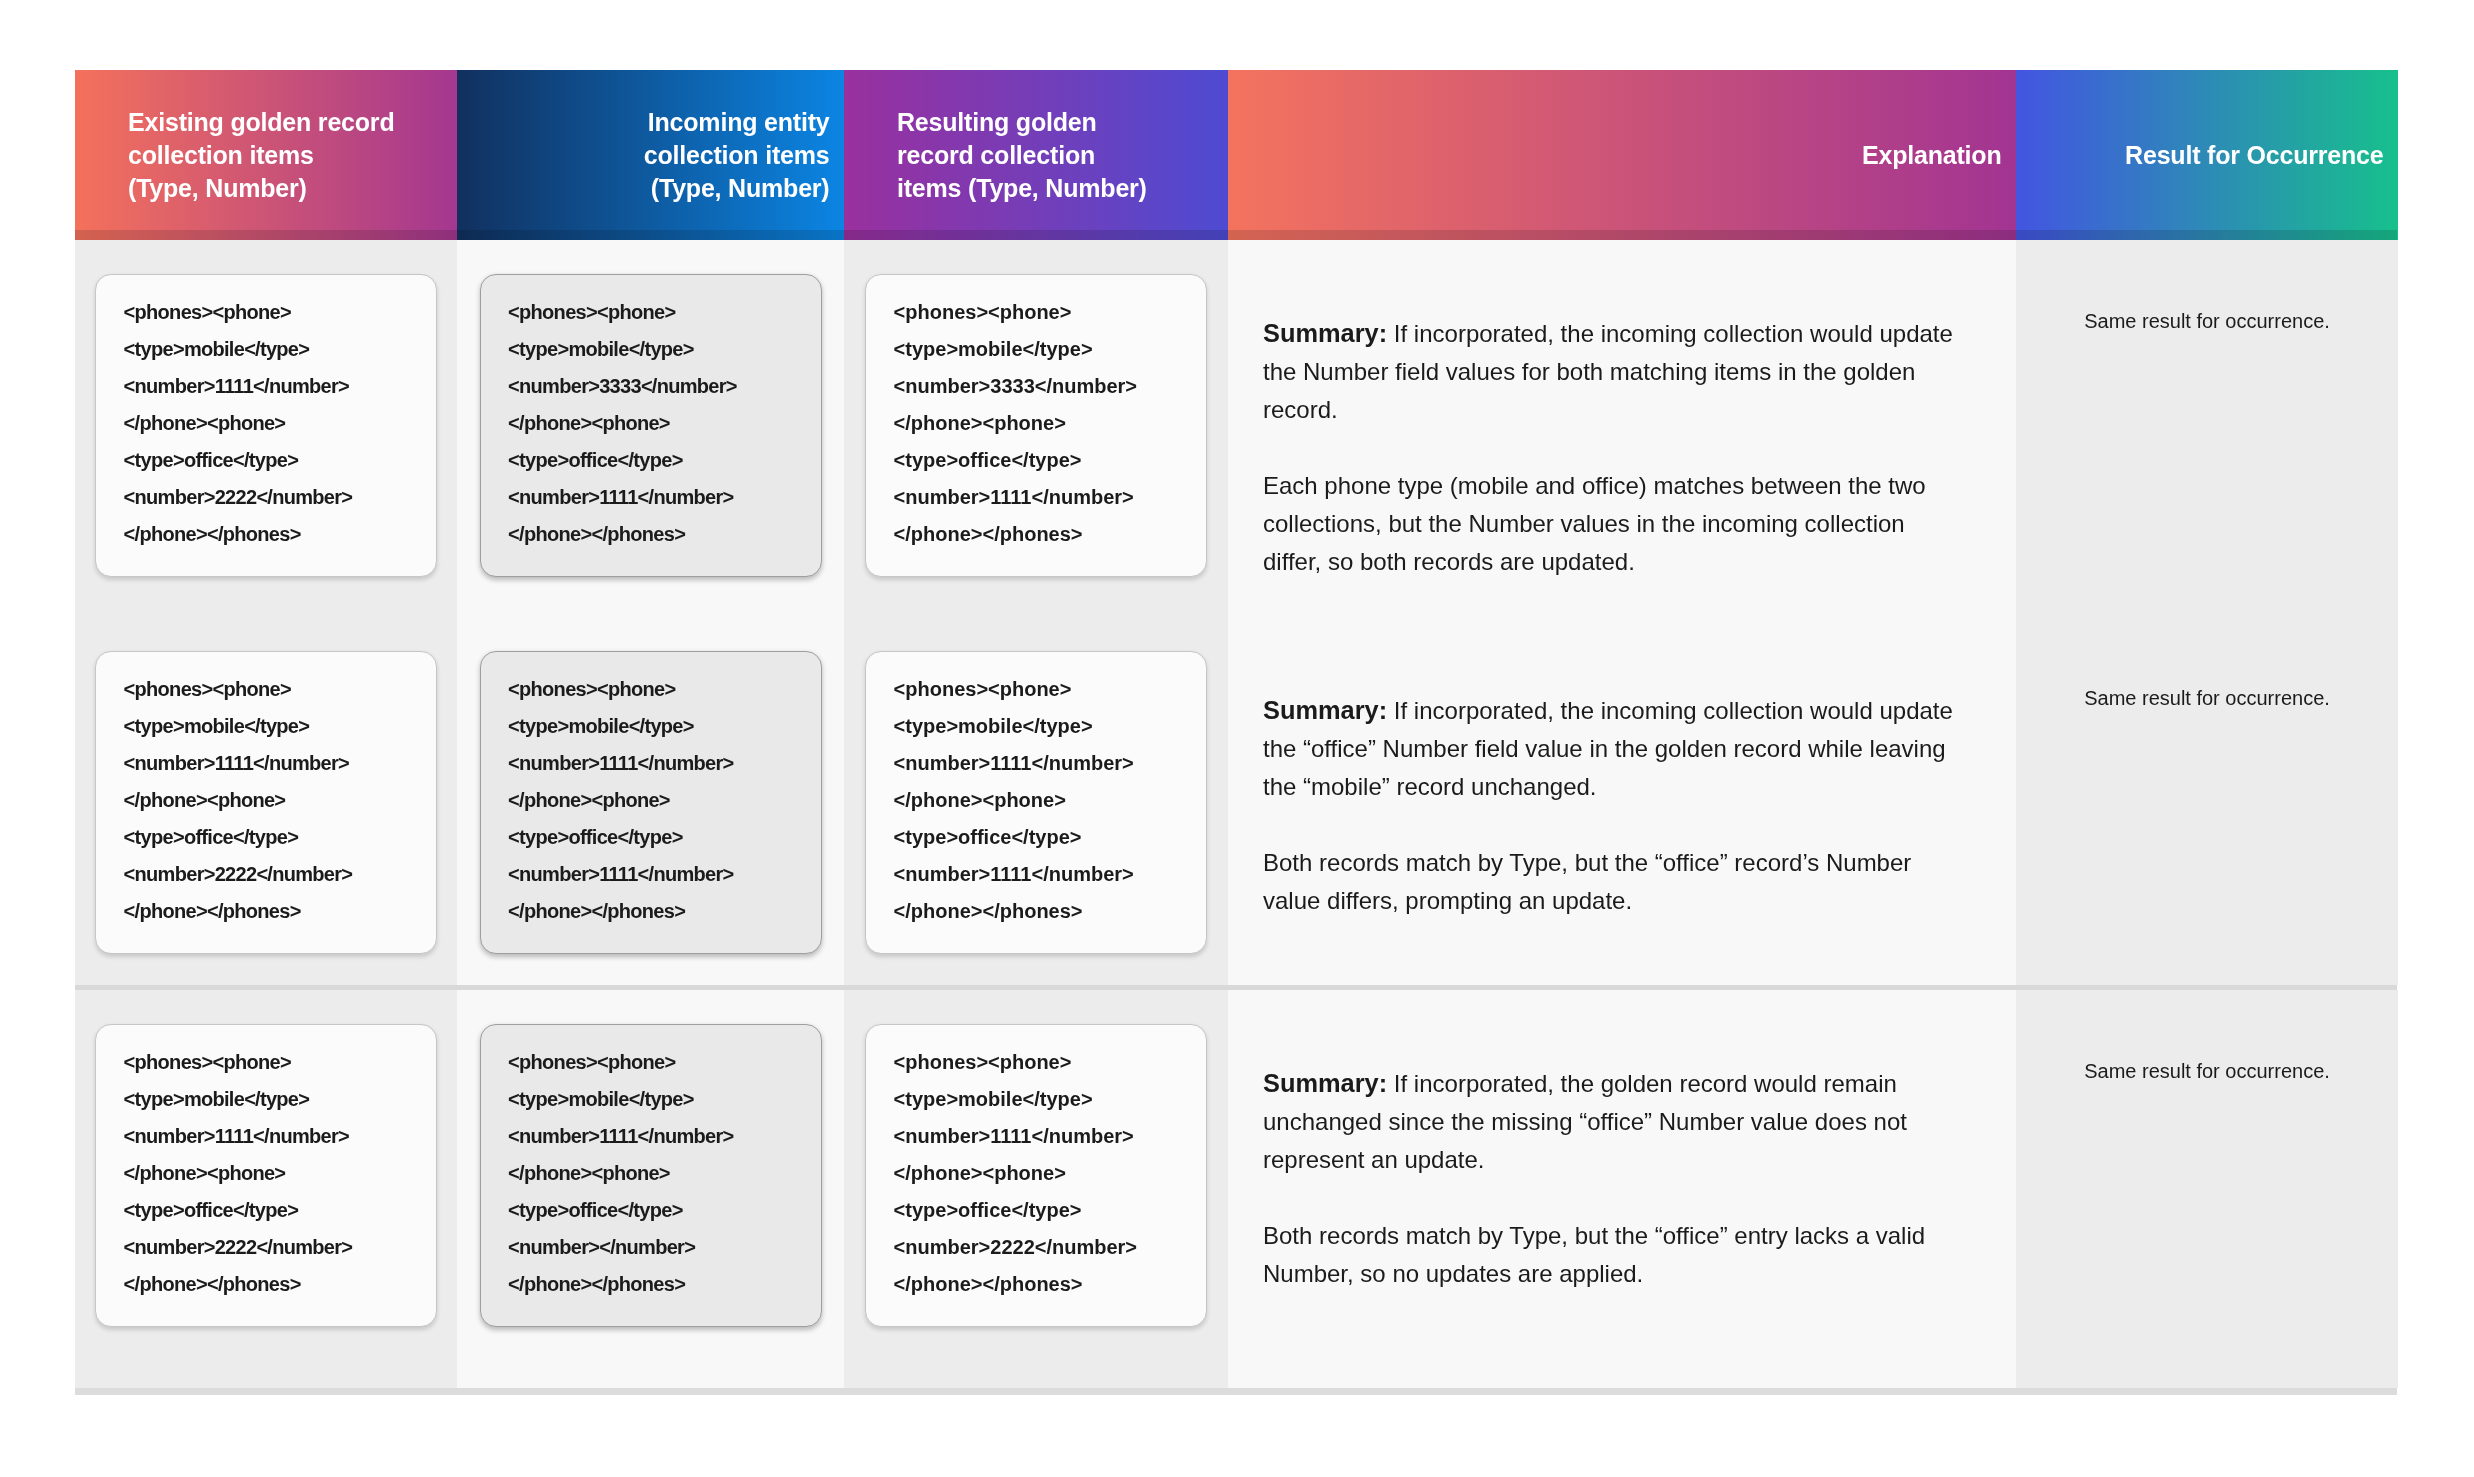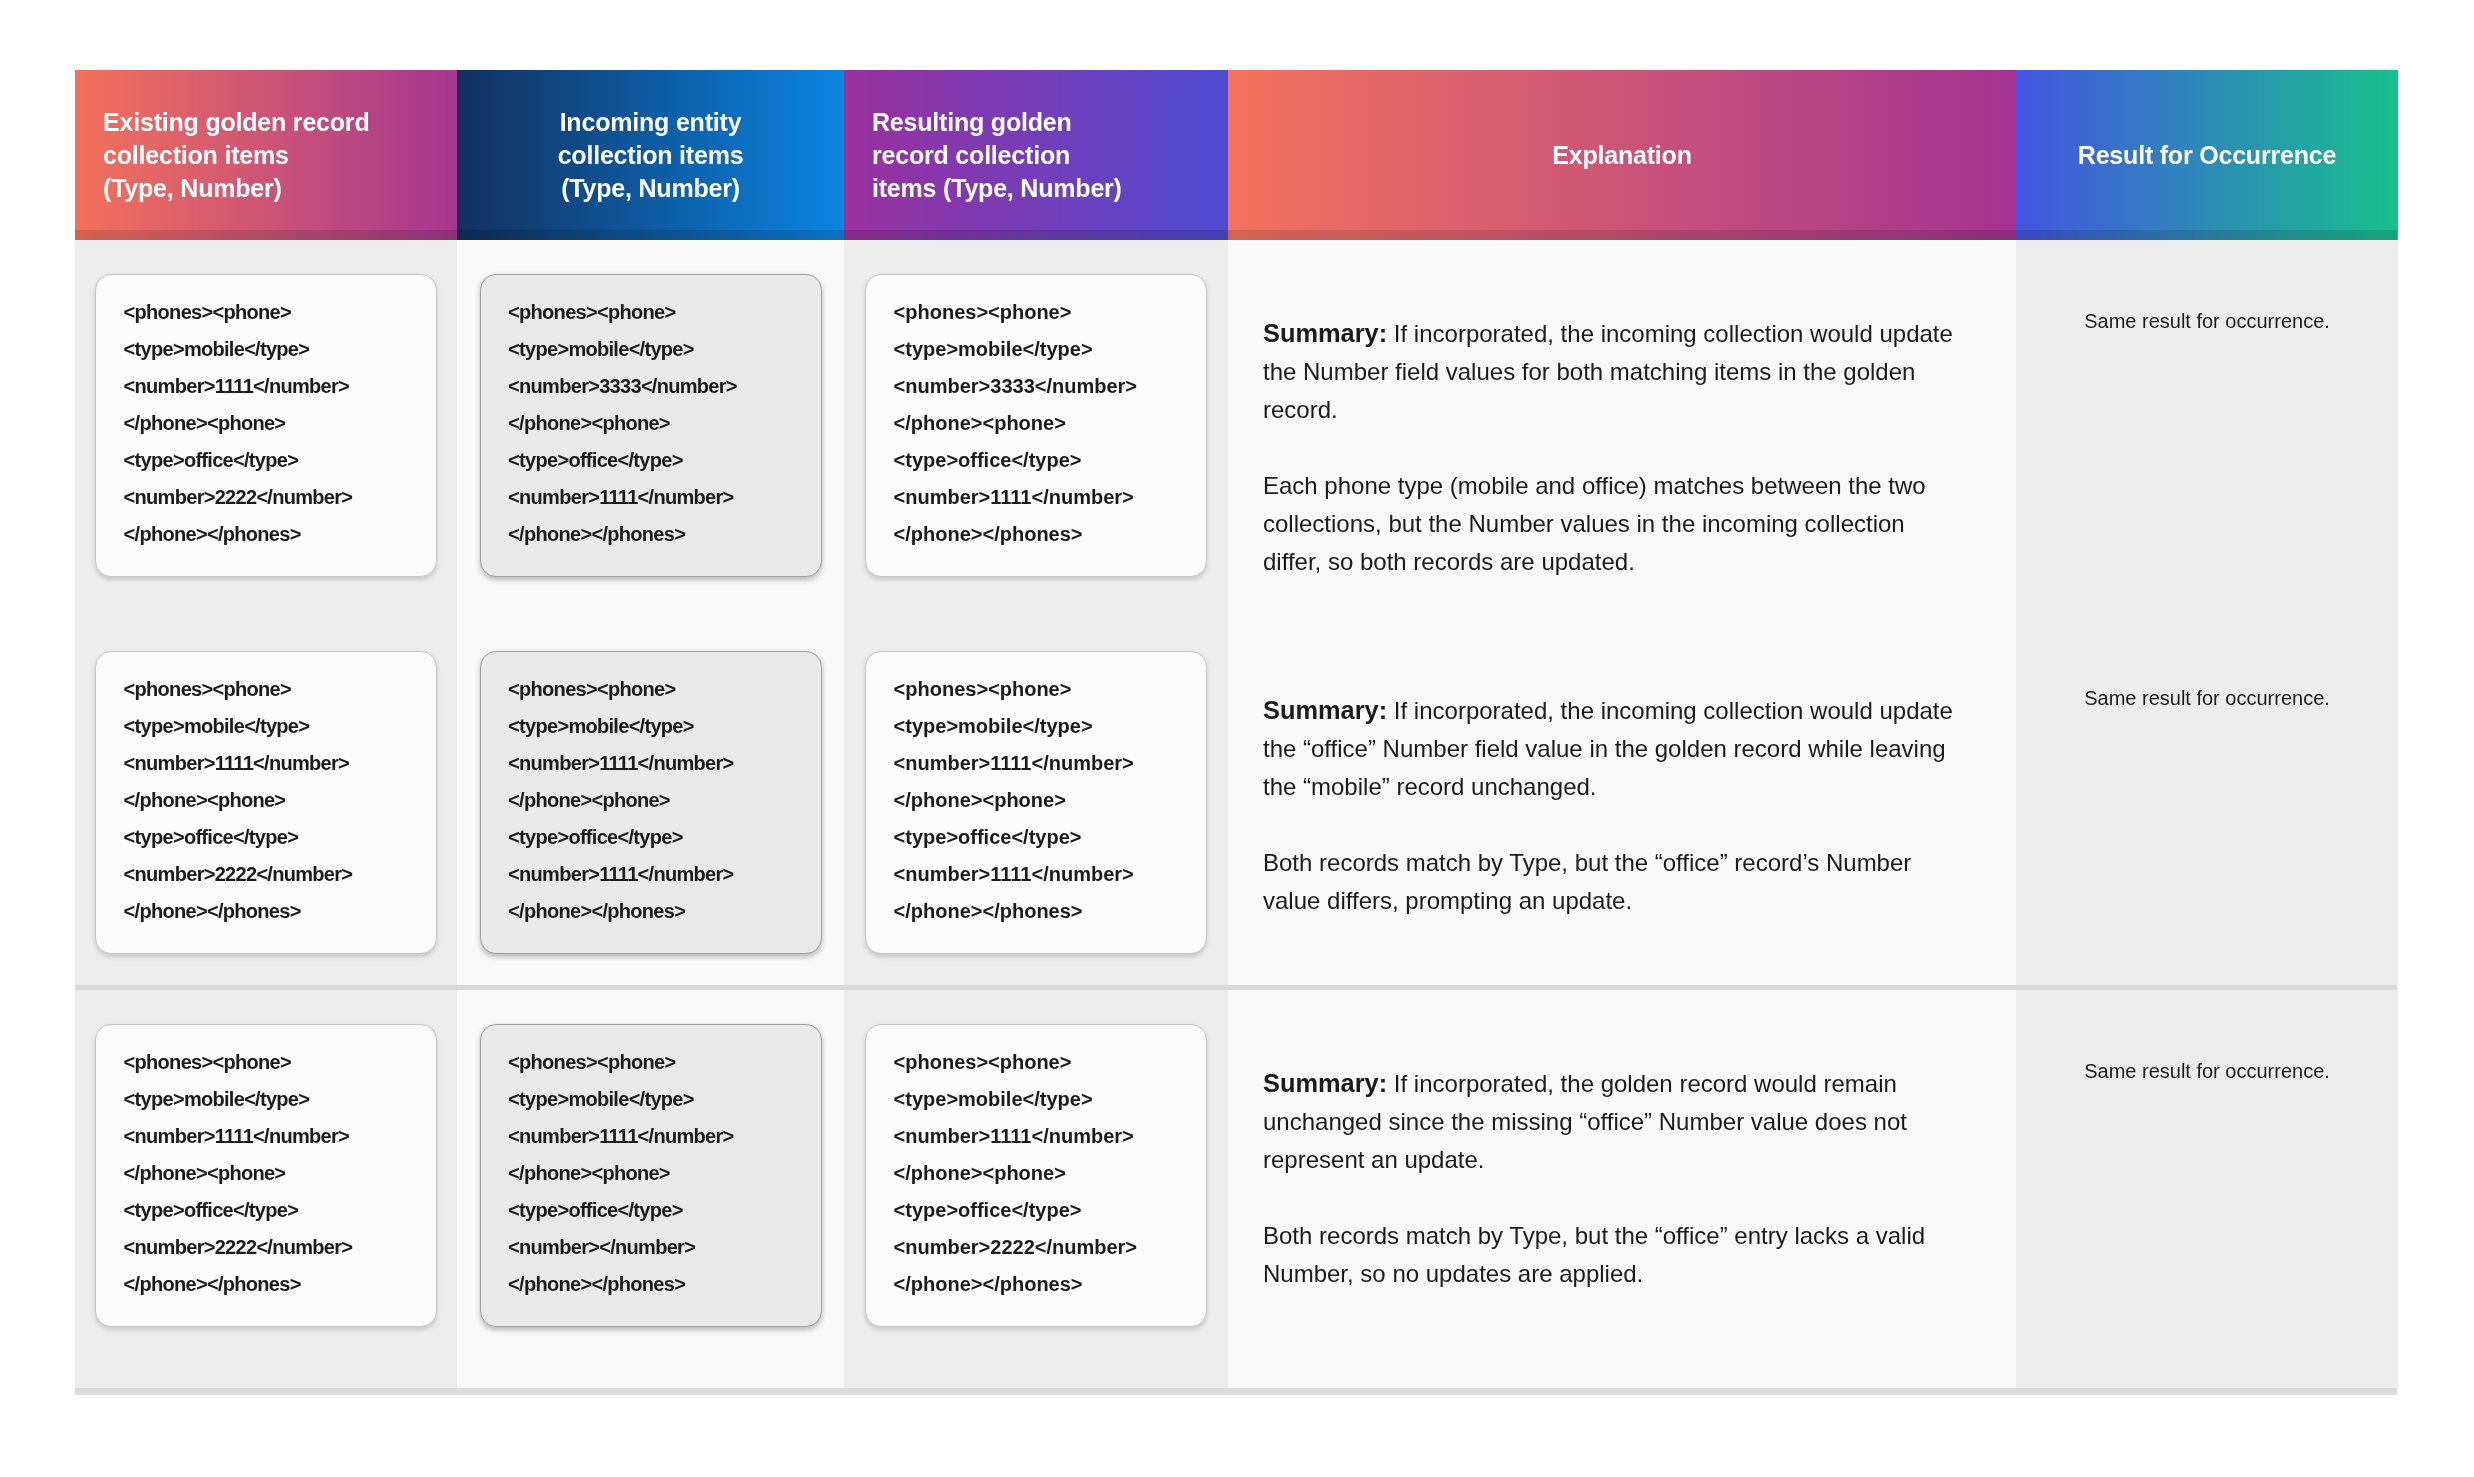--- a/index.html
+++ b/index.html
@@ -23,22 +23,22 @@
     height: 170px;
     display: flex; align-items: center;
     color: #ffffff;
     font-weight: bold;
     font-size: 25px;
     line-height: 33px;
     letter-spacing: -0.2px;
     box-sizing: border-box;
   }
   .hcell .htext { white-space: pre-line; width: 100%; }
-  .h-left   { padding-left: 28px; padding-right: 22px; text-align: left; }
-  .h-center { text-align: center; padding: 0 14.5px; }
+  .h-left   { padding-left: 53px; padding-right: 22px; text-align: left; }
+  .h-center { text-align: right; padding: 0 14.5px; }
   .header-shadow {
     position: absolute; left: 0; right: 0; bottom: 0; height: 10.2px;
     background: rgba(0,0,0,0.13);
     pointer-events: none;
   }
   .brow {
     display: grid;
     grid-template-columns: 382px 387px 384px 788px 382px;
     box-sizing: border-box;
   }

